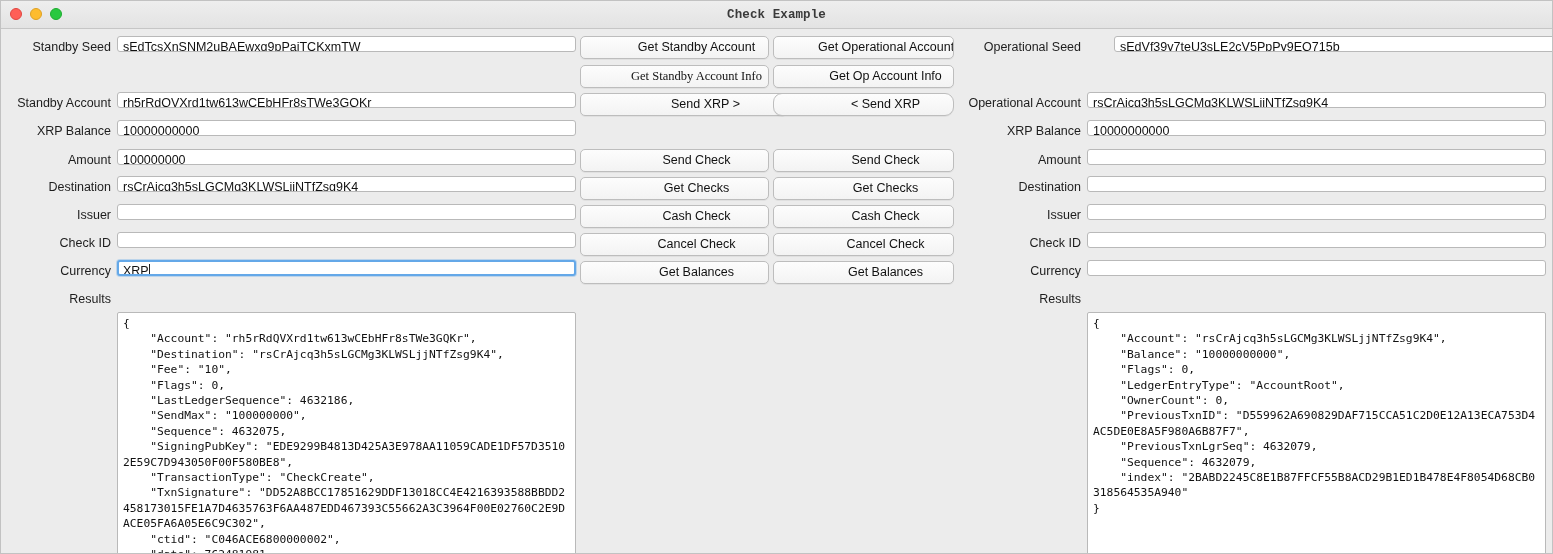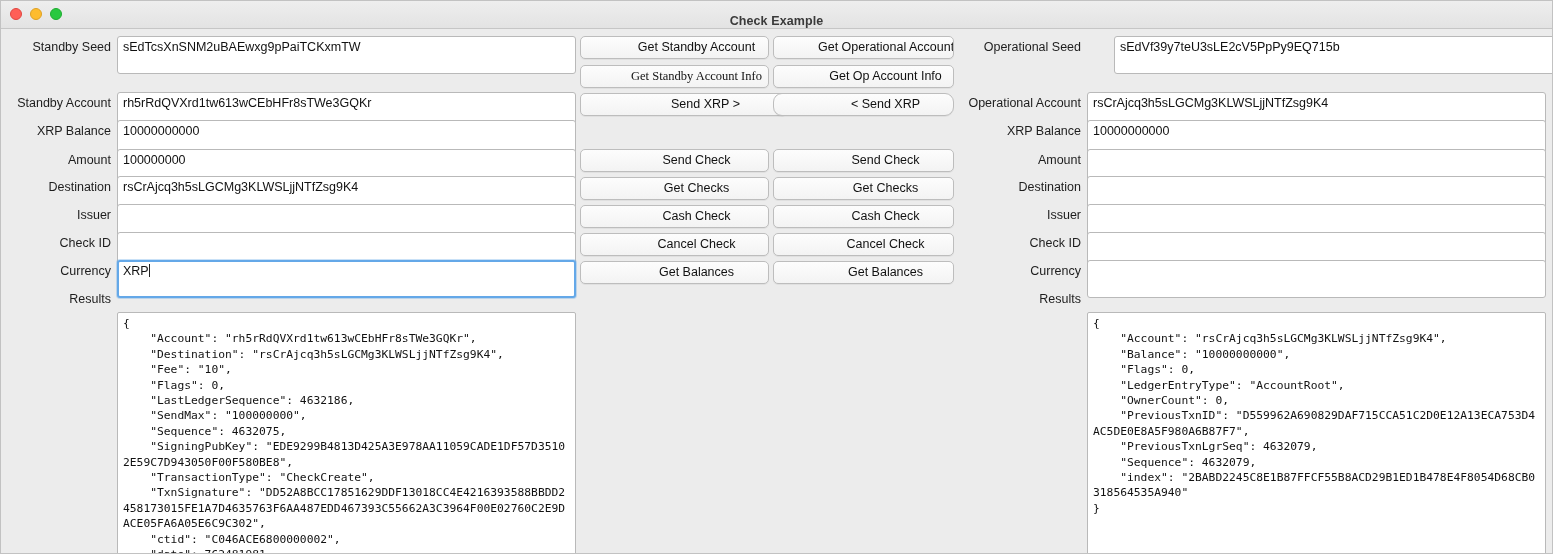--- a/index.html
+++ b/index.html
@@ -20,21 +20,22 @@
     overflow: hidden;
     border: 1px solid #c2c2c2;
   }
   
   .titlebar {
     position: relative;
     height: 27px;
     background: linear-gradient(#eeeeee, #e3e3e3);
     border-bottom: 1px solid #c6c6c6;
     display: flex;
-    align-items: flex-end;
+    align-items: center;
+    font-family: Liberation Mono, monospace;
   }
   .traffic {
     position: absolute;
     left: 9px;
     top: 7px;
     display: flex;
     gap: 8px;
   }
   .dot {
     width: 12px;
@@ -73,21 +74,21 @@
   }
   .field {
     box-sizing: border-box;
     background: #ffffff;
     border: 1px solid #b9b9b9;
     border-radius: 3px;
     font-family: "Liberation Sans", sans-serif;
     font-size: 12.5px;
     color: #111111;
     padding: 2px 5px 2px 5px;
-    height: 38px;
+    height: 16px;
     line-height: 17px;
     overflow: hidden;
     white-space: nowrap;
   }
   .field.focused {
     border: 2px solid #64a8e8;
     box-shadow: 0 0 0 1px rgba(100,168,232,0.35);
     padding: 1px 4px;
   }
   .caret {

